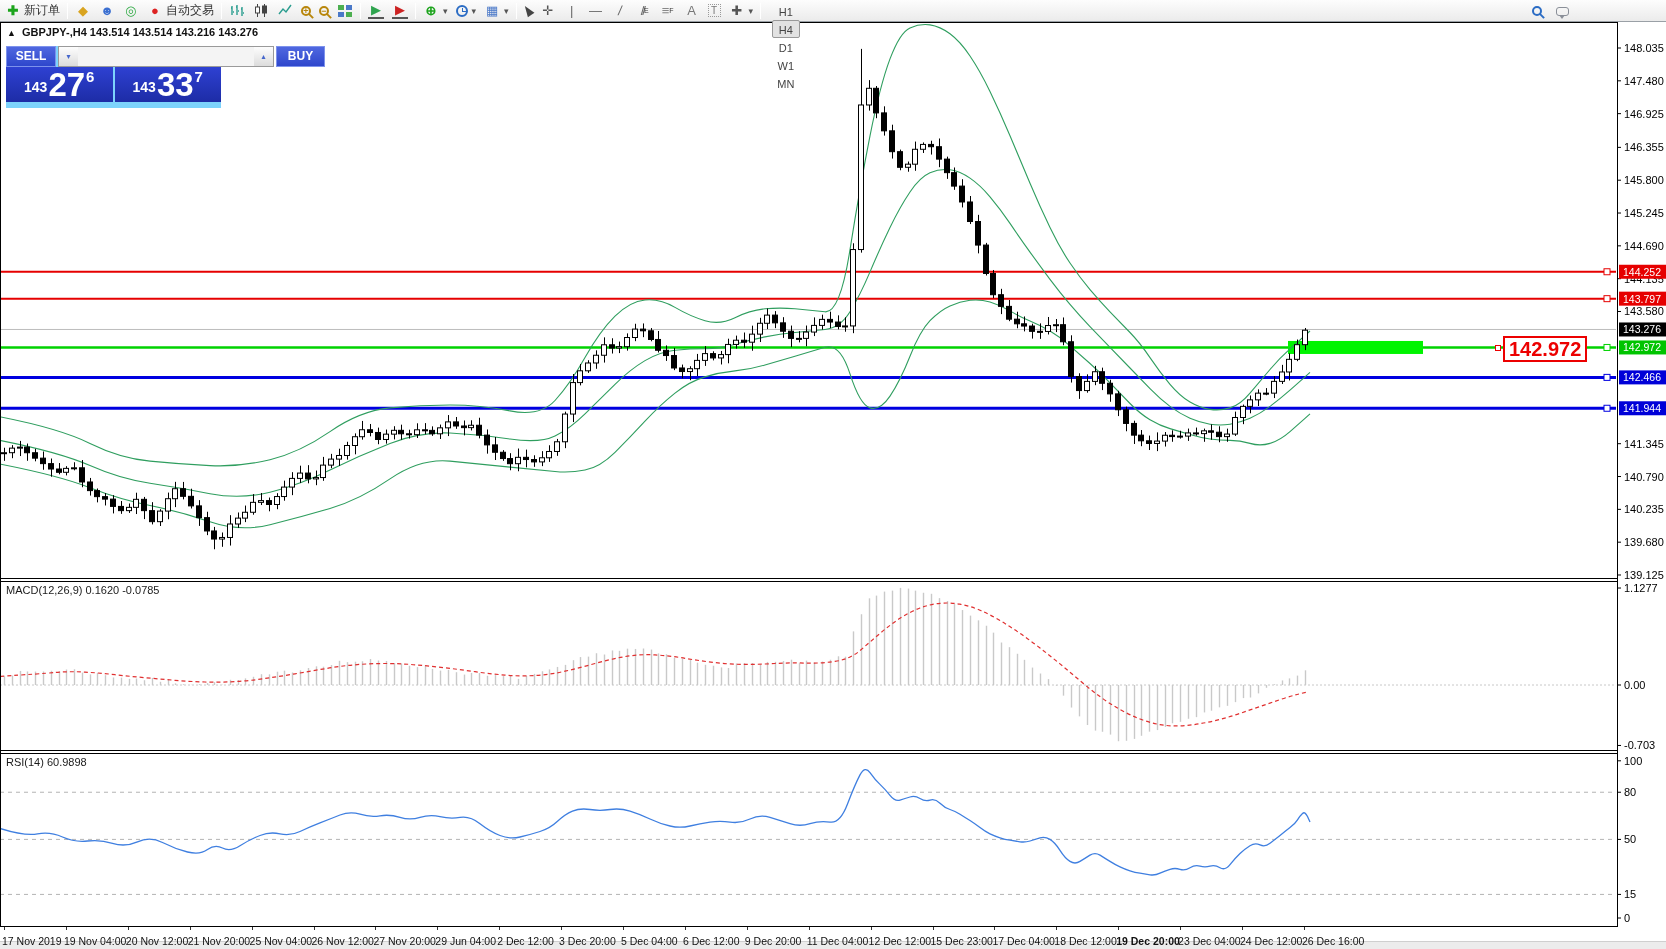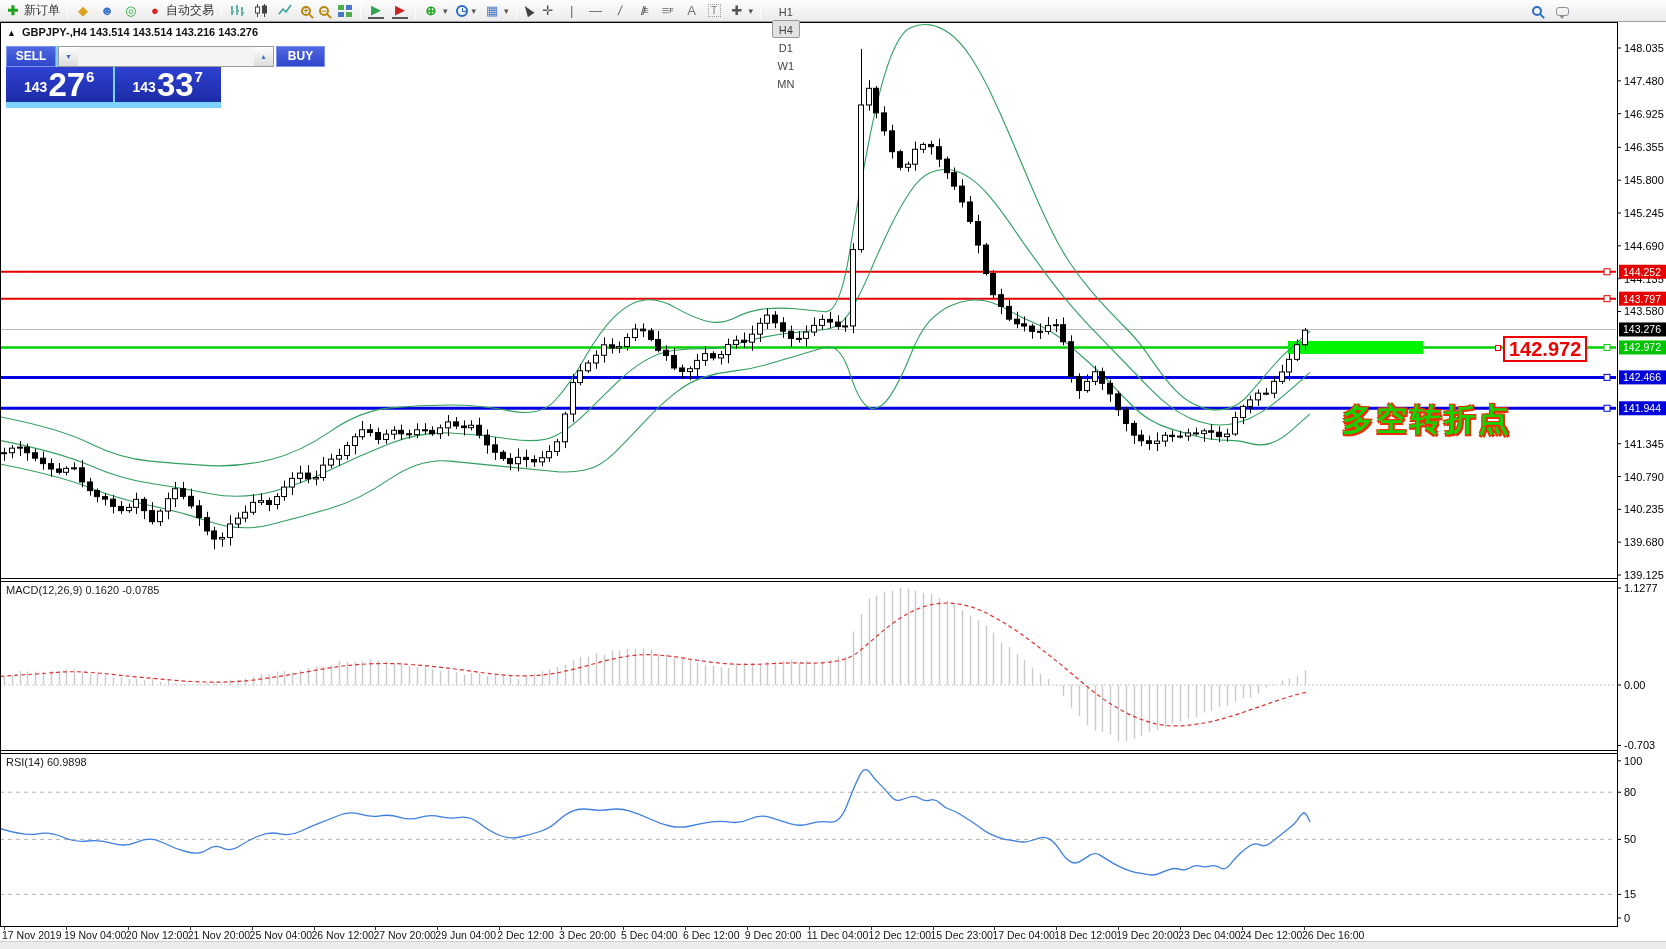--- a/index.html
+++ b/index.html
@@ -65,21 +65,21 @@
         border:2px solid #ec0000; color:#ec0000; font-size:20px; font-weight:bold;
         height:26px; line-height:22px; padding:0 4px; }
   .tag-handle { position:absolute; left:1495px; top:345px; width:6px; height:6px; background:#fff;
         border:1px solid #ec0000; z-index:10; }
   .cn-note { position:absolute; left:1342px; top:399px; z-index:9; font-size:31px; font-weight:bold;
         color:#17d200; letter-spacing:3px;
         text-shadow:2px 2px 0 #e83000, -1px -1px 0 #e83000, 2px -1px 0 #e83000, -1px 2px 0 #e83000; }
 
   
   .time-axis { position:absolute; left:0; top:927px; width:1666px; height:14px; background:#fff; z-index:5; }
-  .time-axis span { position:absolute; top:2px; font-size:10.5px; color:#111; white-space:nowrap; }
+  .time-axis span { position:absolute; top:8px; font-size:10.5px; color:#111; white-space:nowrap; }
   .time-tick { position:absolute; top:0; width:1px; height:3px; background:#333; }
   .status-strip { position:absolute; left:0; top:941px; width:1666px; height:8px;
         background:#ececec; border-top:1px solid #cfcfcf; }
 </style>
 </head>
 <body>
 
 <div id="app">
 
   <div class="toolbar">
@@ -855,21 +855,20 @@
         <span class="qp-sup">7</span>
       </div>
     </div>
   </div>
 
   <div class="ind-label" style="top:584px;">MACD(12,26,9) 0.1620 -0.0785</div>
   <div class="ind-label" style="top:756px;">RSI(14) 60.9898</div>
 
   <div class="tag-handle"></div>
   <div class="price-tag">142.972</div>
-  <div class="cn-note">多空转折点</div>
 
   <div class="time-axis" id="time-axis">
       <div class="time-tick" style="left: 4px;"></div>
       <span style="left: 2px;">17 Nov 2019</span>
       <div class="time-tick" style="left: 65.9px;"></div>
       <span style="left: 63.9px;">19 Nov 04:00</span>
       <div class="time-tick" style="left: 127.8px;"></div>
       <span style="left: 125.8px;">20 Nov 12:00</span>
       <div class="time-tick" style="left: 189.7px;"></div>
       <span style="left: 187.7px;">21 Nov 20:00</span>
@@ -895,21 +894,21 @@
       <span style="left: 806.7px;">11 Dec 04:00</span>
       <div class="time-tick" style="left: 870.6px;"></div>
       <span style="left: 868.6px;">12 Dec 12:00</span>
       <div class="time-tick" style="left: 932.5px;"></div>
       <span style="left: 930.5px;">15 Dec 23:00</span>
       <div class="time-tick" style="left: 994.4px;"></div>
       <span style="left: 992.4px;">17 Dec 04:00</span>
       <div class="time-tick" style="left: 1056.3px;"></div>
       <span style="left: 1054.3px;">18 Dec 12:00</span>
       <div class="time-tick" style="left: 1118.2px;"></div>
-      <span style="left: 1116.2px;">19 Dec 20:00</span>
+      <span style="left: 1116.2px; font-weight: bold;">19 Dec 20:00</span>
       <div class="time-tick" style="left: 1180.1px;"></div>
       <span style="left: 1178.1px;">23 Dec 04:00</span>
       <div class="time-tick" style="left: 1242px;"></div>
       <span style="left: 1240px;">24 Dec 12:00</span>
       <div class="time-tick" style="left: 1303.9px;"></div>
       <span style="left: 1301.9px;">26 Dec 16:00</span>
     </div>
   <div class="status-strip"></div>
 </div>
 

